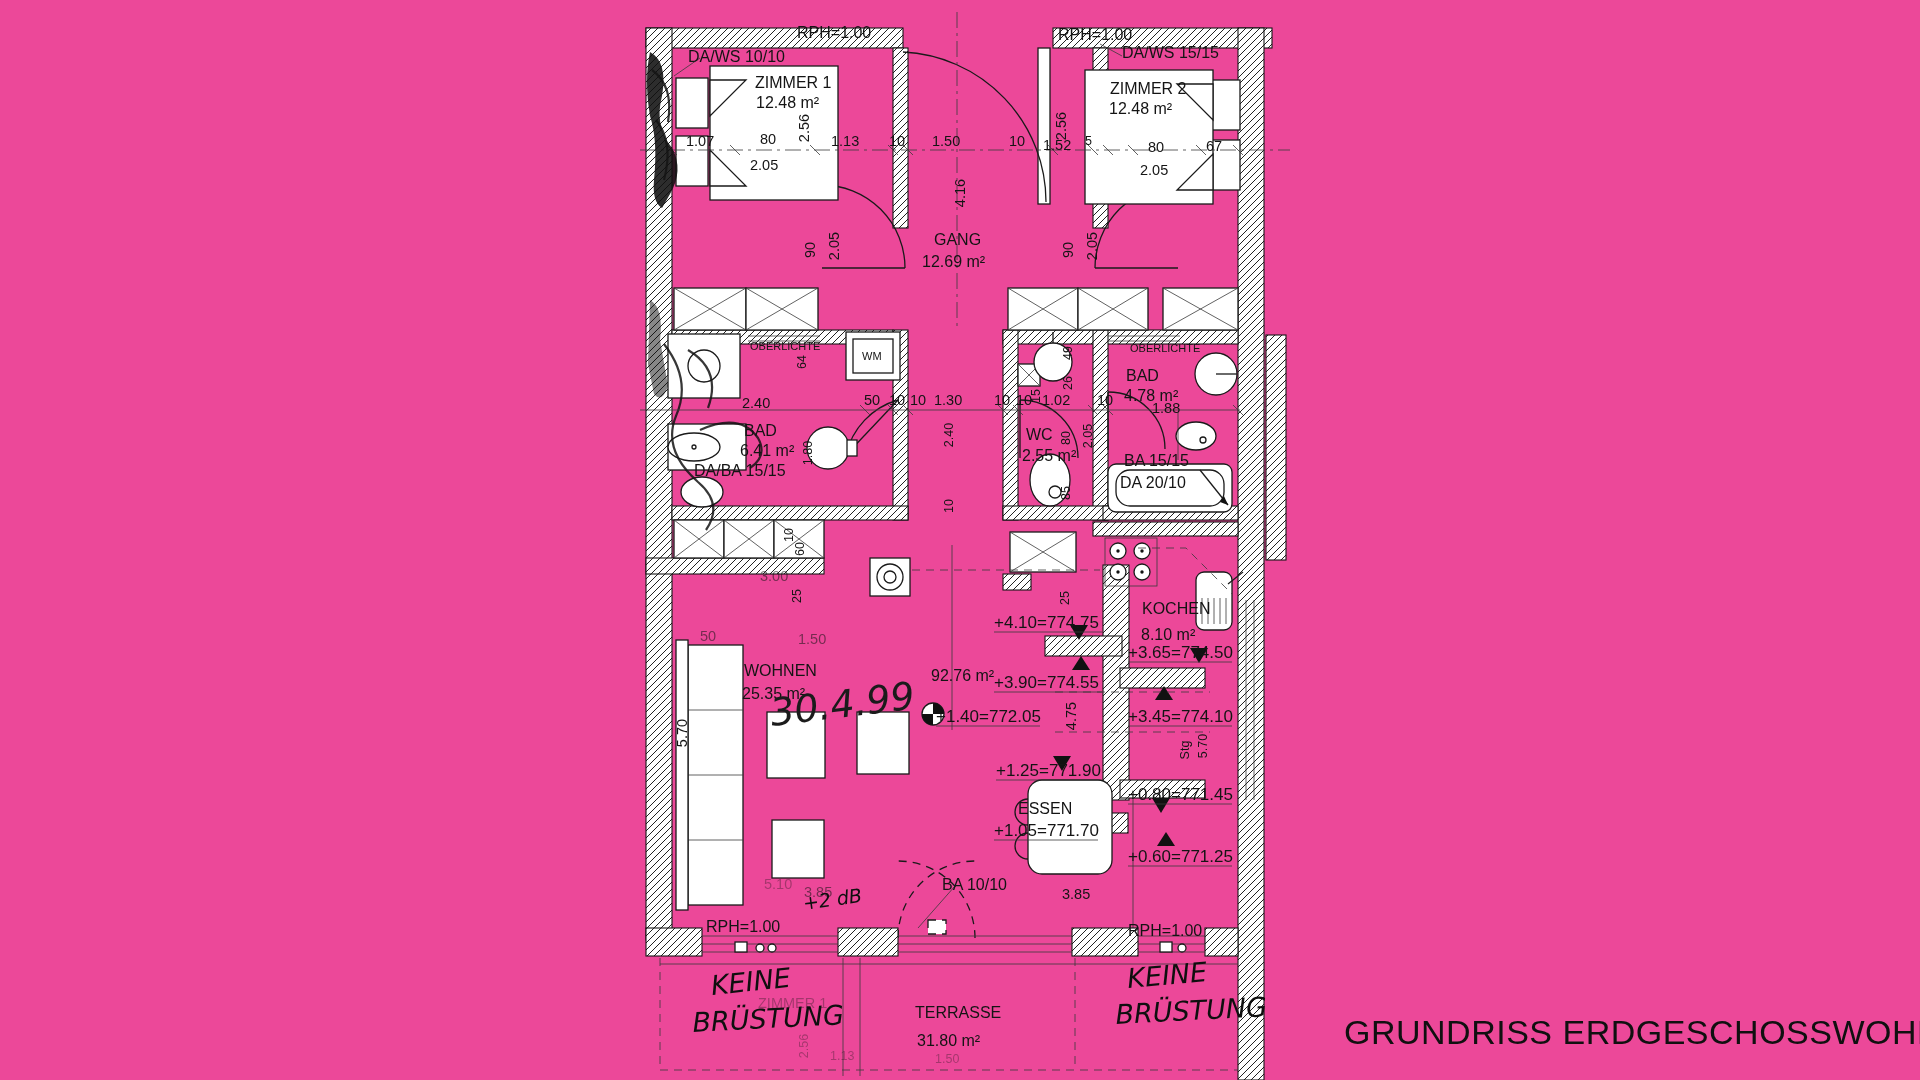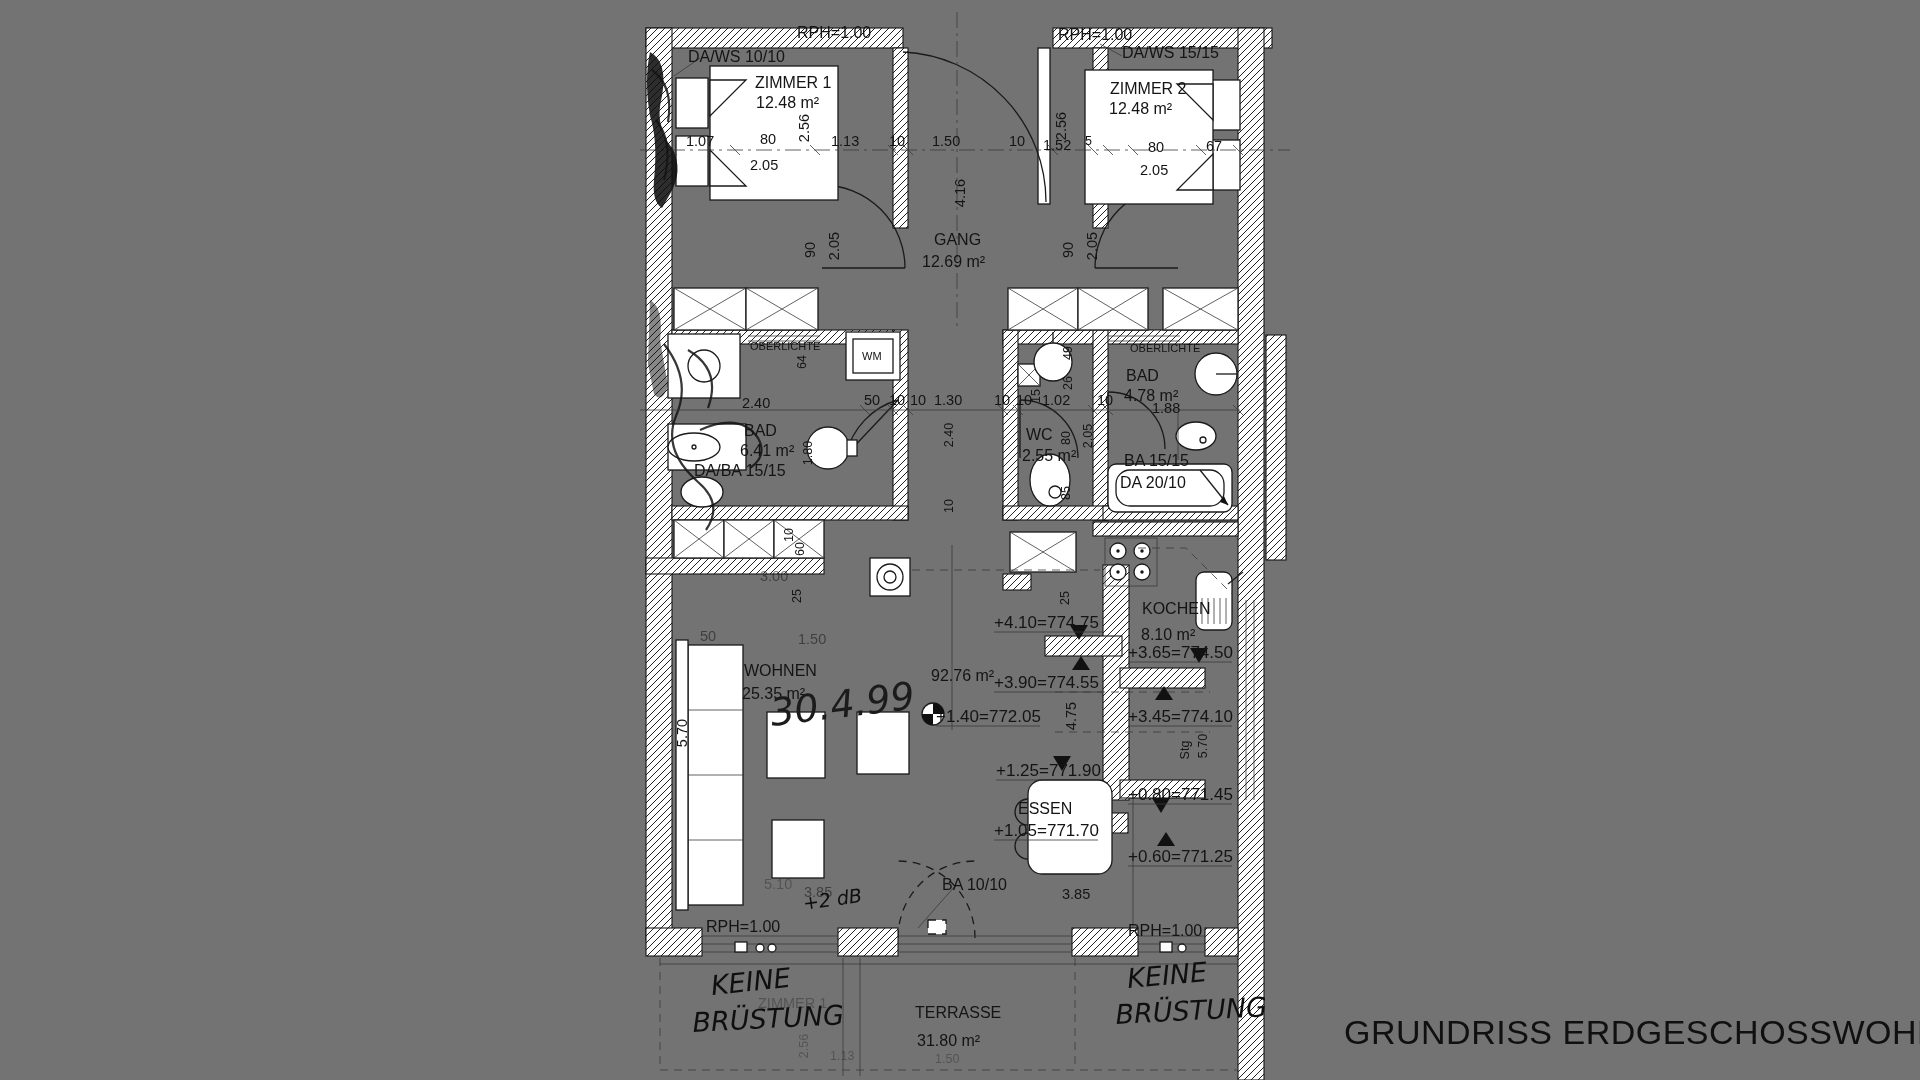--- a/index.html
+++ b/index.html
@@ -1,16 +1,16 @@
 <!DOCTYPE html>
 <html><head>
 <meta charset="utf-8">
 <style>
   html,body{margin:0;padding:0;background:#fff;width:1920px;height:1080px;overflow:hidden}
-  #stage{position:relative;width:1920px;height:1080px;background:#737373}
+  #stage{position:relative;width:1920px;height:1080px;background:#ec4899}
   svg{position:absolute;top:0;left:0}
   .w{fill:url(#hp);stroke:#161616;stroke-width:1.1}
   .xb{fill:#fff;stroke:#1a1a1a;stroke-width:1.3}
   .ln{fill:none;stroke:#1a1a1a;stroke-width:1.3}
   .lt{fill:none;stroke:#3a3a3a;stroke-width:.8}
   .fx{fill:#fff;stroke:#1a1a1a;stroke-width:1.3}
   .dsh{stroke-dasharray:8 6}
   .dd{stroke-dasharray:16 5 3 5}
   .tri{fill:#111}
   text{fill:#141414}

